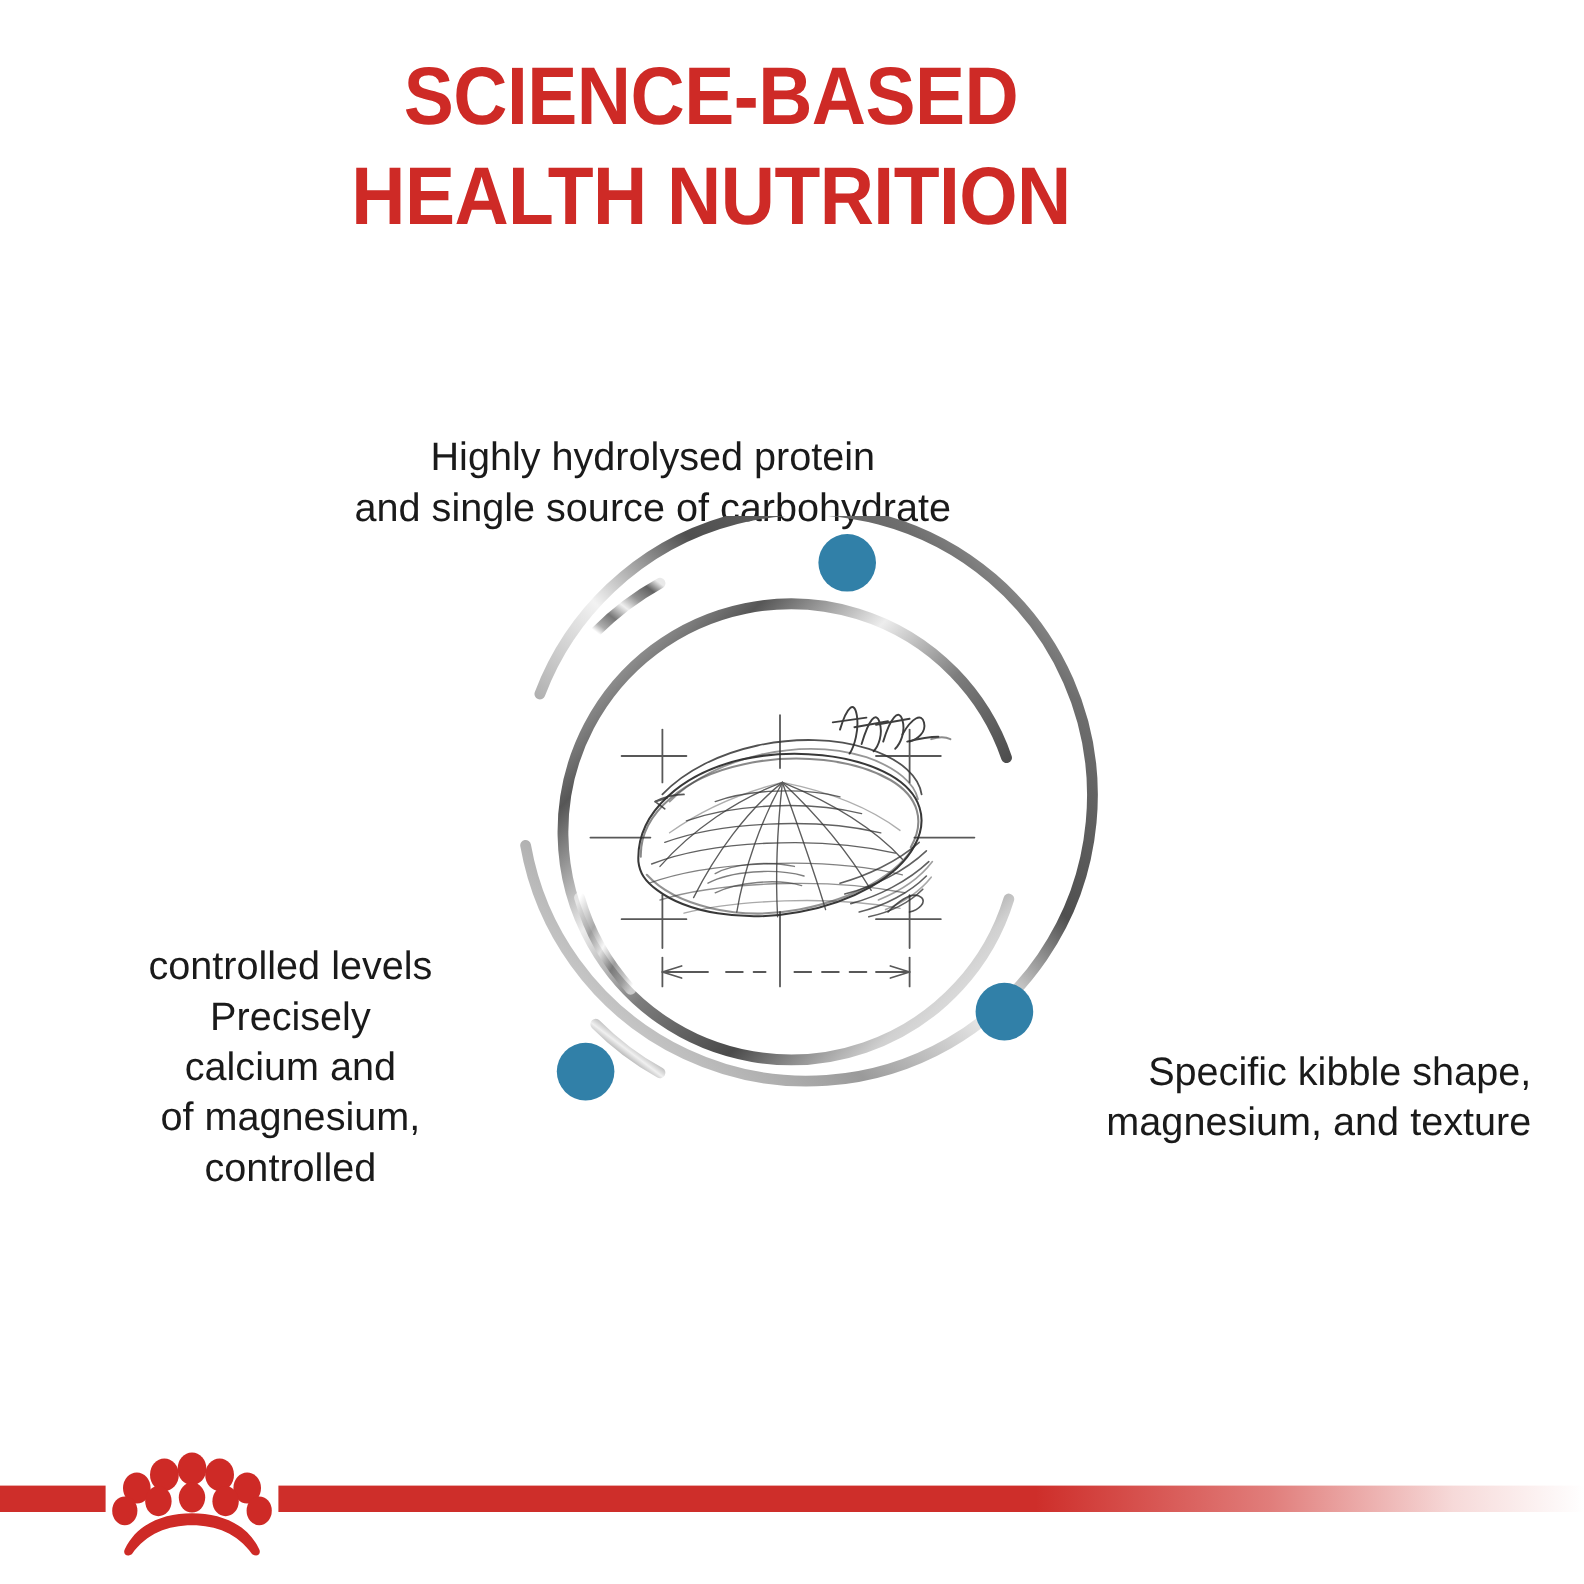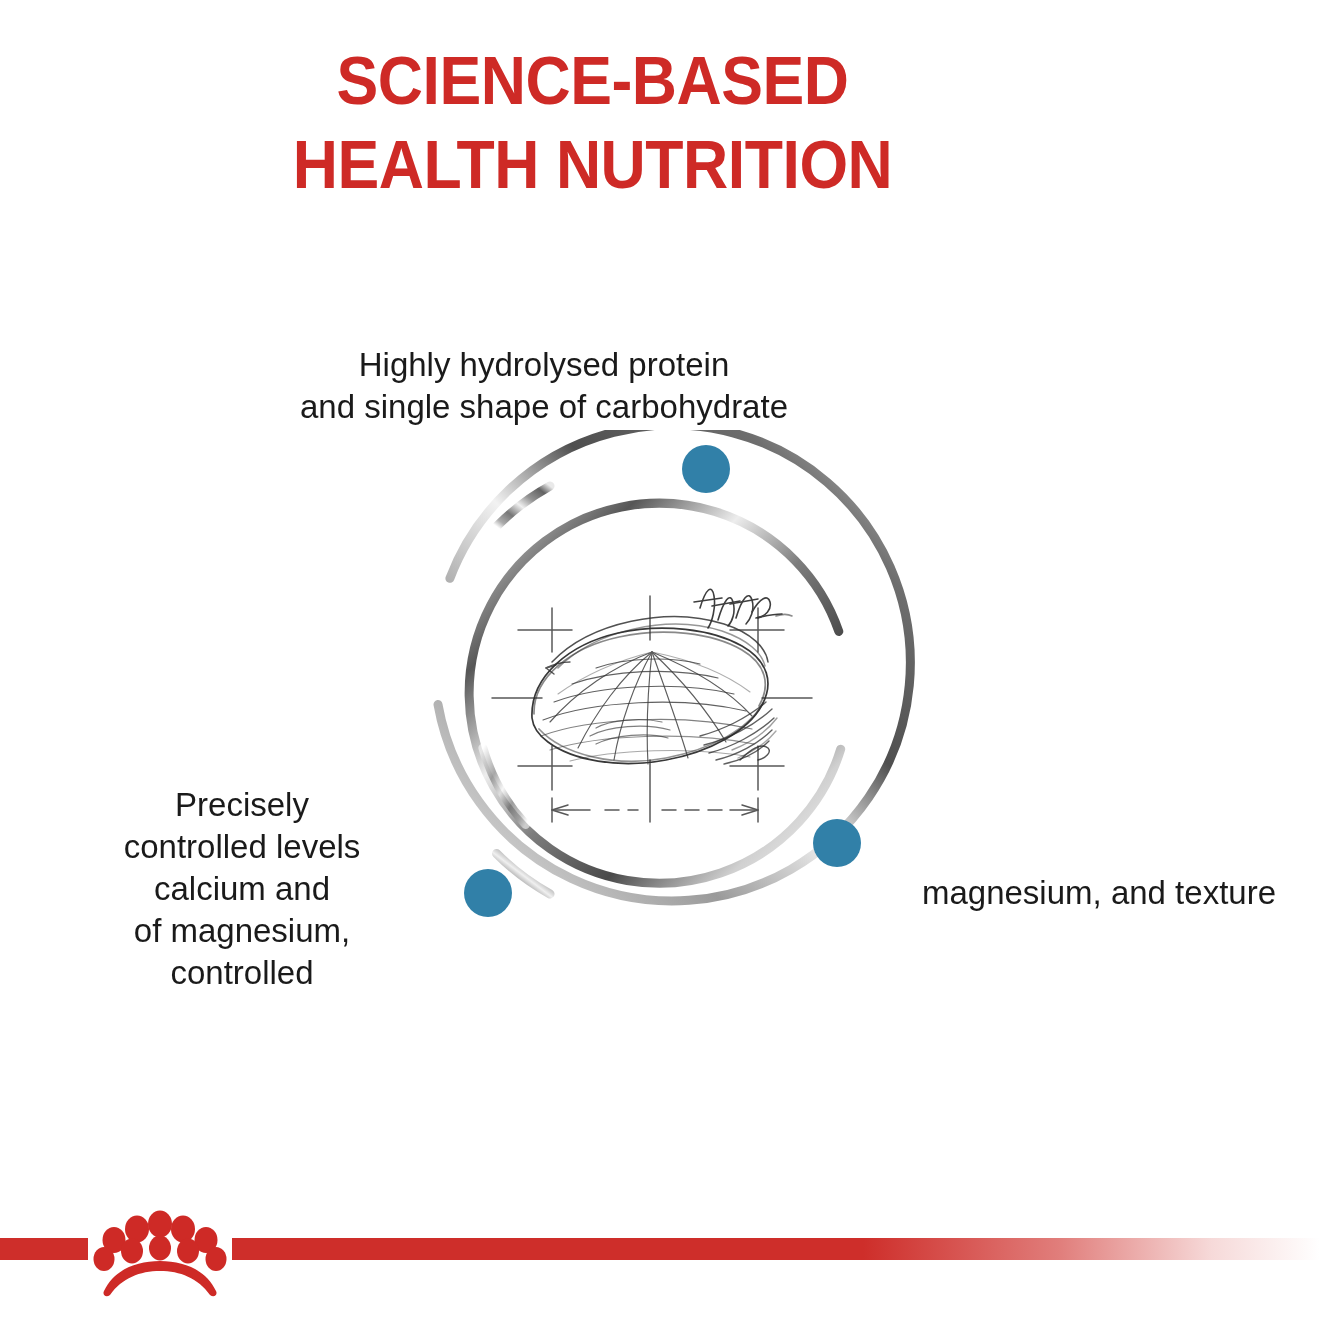--- a/index.html
+++ b/index.html
@@ -43,21 +43,21 @@
     position: absolute;
     color: #1a1a1a;
     font-size: 33px;
     line-height: 42px;
     font-weight: 400;
     white-space: nowrap;
   }
   .callout span { display: block; }
 
   #callout-top {
-    top: 344px;
+    top: 360px;
     left: 0;
     width: 1088px;
     text-align: center;
   }
   #callout-left {
     top: 784px;
     left: 92px;
     width: 300px;
     text-align: center;
   }
@@ -106,32 +106,33 @@
 </head>
 <body>
 
 <div id="title-block">
   <span class="title-line">SCIENCE-BASED</span>
   <span class="title-line">HEALTH NUTRITION</span>
 </div>
 
 <div class="callout" id="callout-top">
   <span>Highly hydrolysed protein</span>
-  <span>and single shape of carbohydrate</span>
+  <span>and single source of carbohydrate</span>
 </div>
 
 <div class="callout" id="callout-left">
+  <span>controlled levels</span>
   <span>Precisely</span>
-  <span>controlled levels</span>
   <span>calcium and</span>
   <span>of magnesium,</span>
   <span>controlled</span>
 </div>
 
 <div class="callout" id="callout-right">
+  <span>Specific kibble shape,</span>
   <span>magnesium, and texture</span>
 </div>
 
 <div id="diagram">
 <svg viewBox="0 0 520 520" xmlns="http://www.w3.org/2000/svg">
   <defs>
 
     <linearGradient id="gradOuterA" x1="0%" y1="100%" x2="100%" y2="0%">
       <stop offset="0%" stop-color="#ffffff"></stop>
       <stop offset="10%" stop-color="#cfcfcf"></stop>

